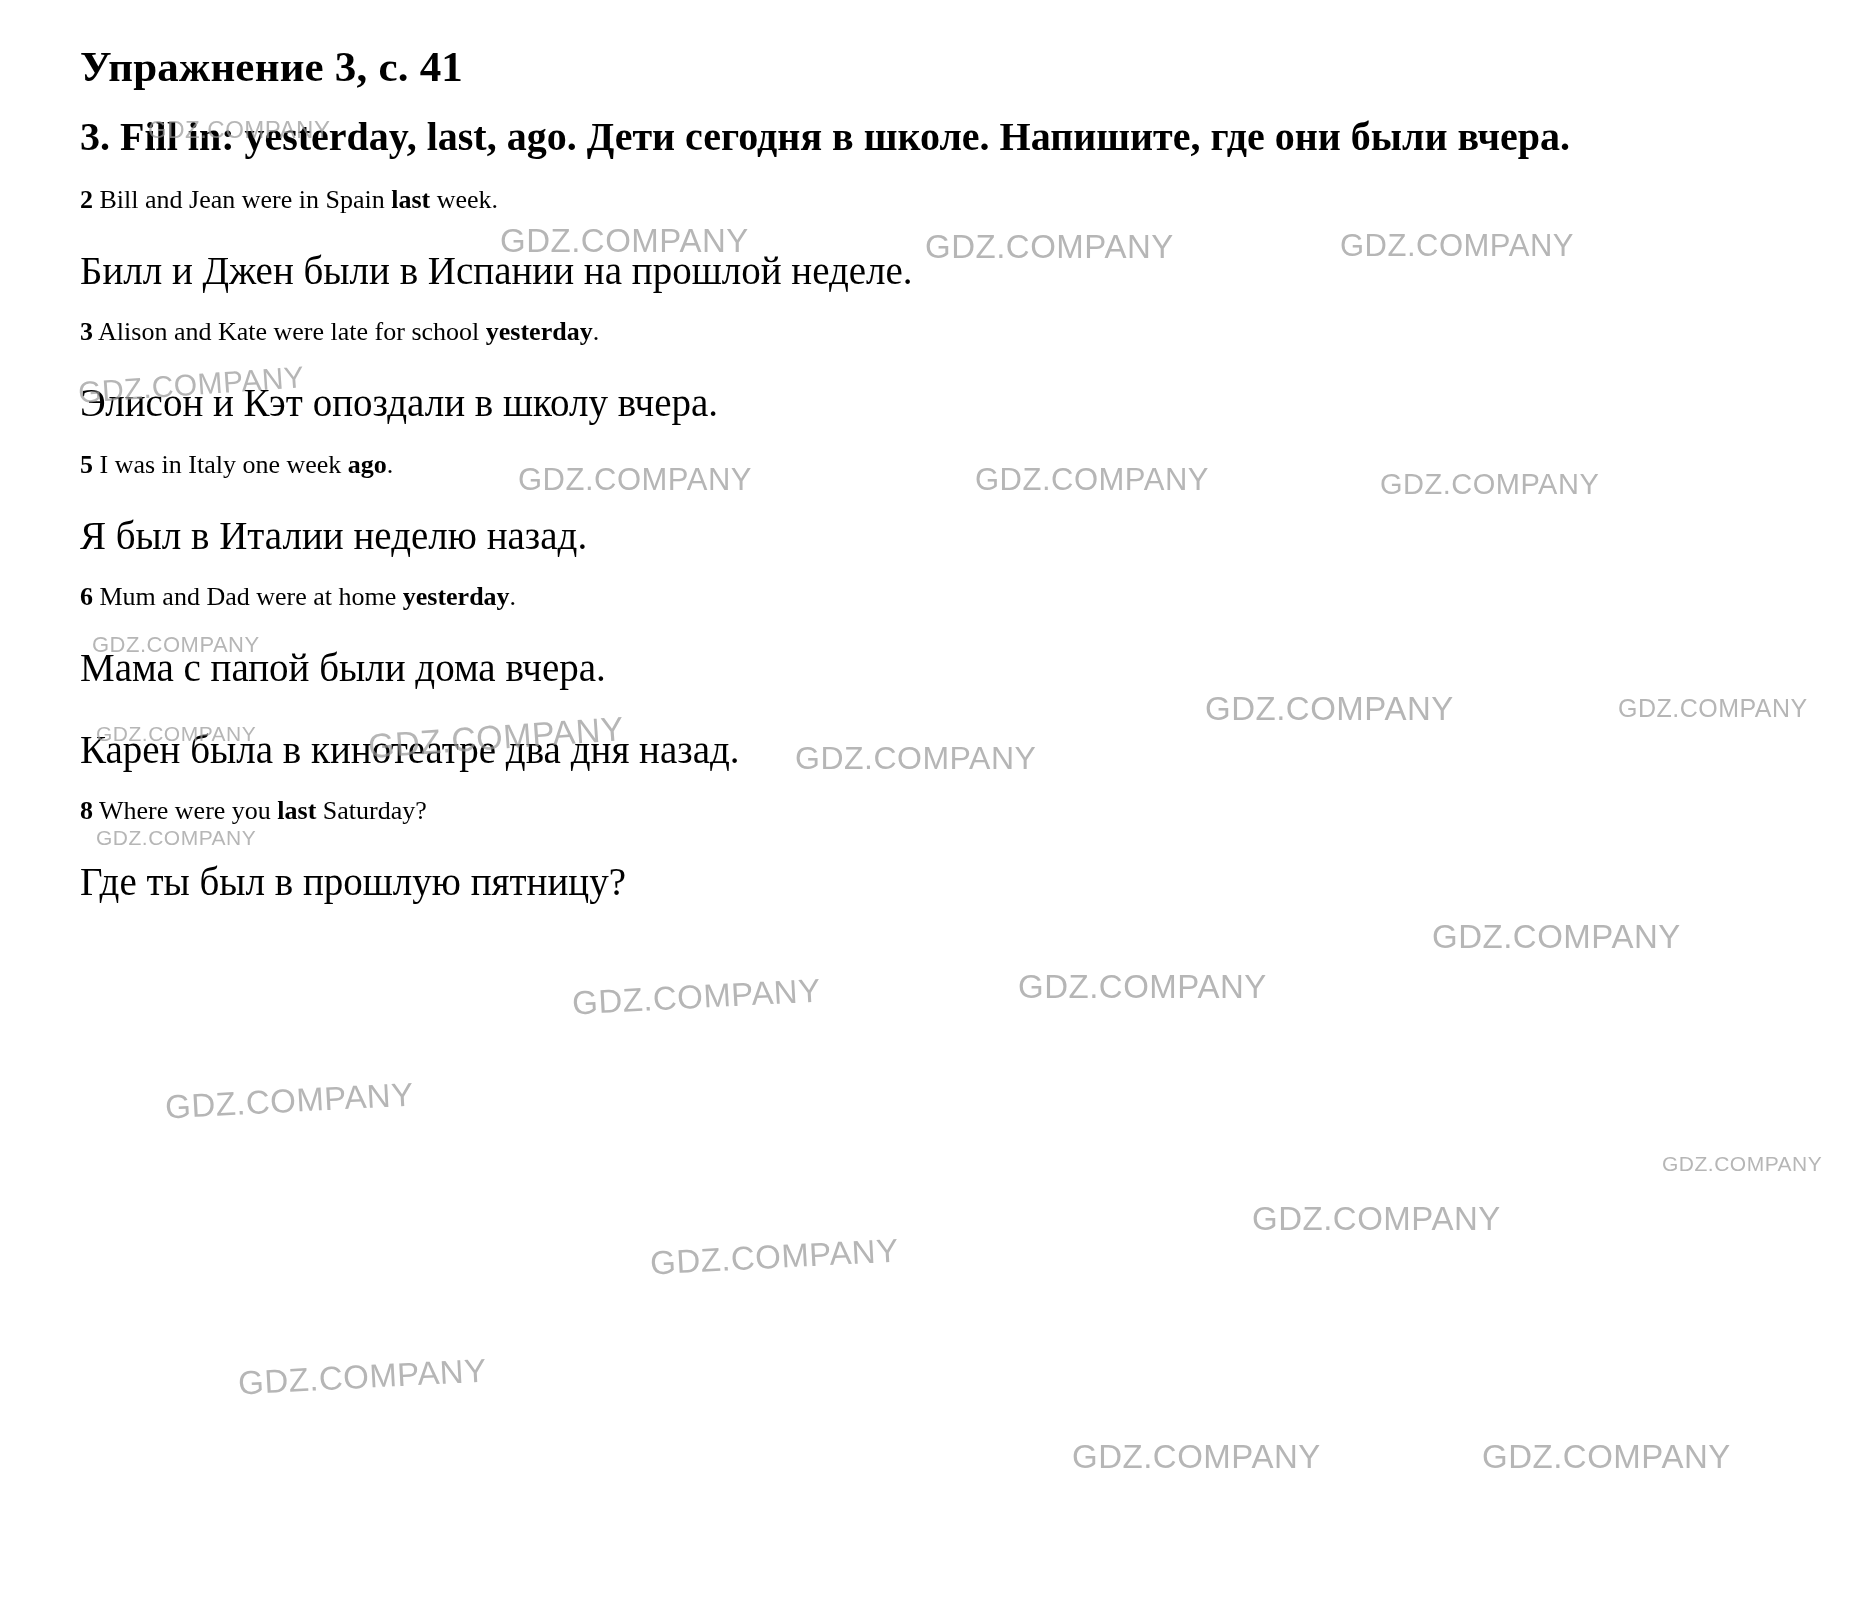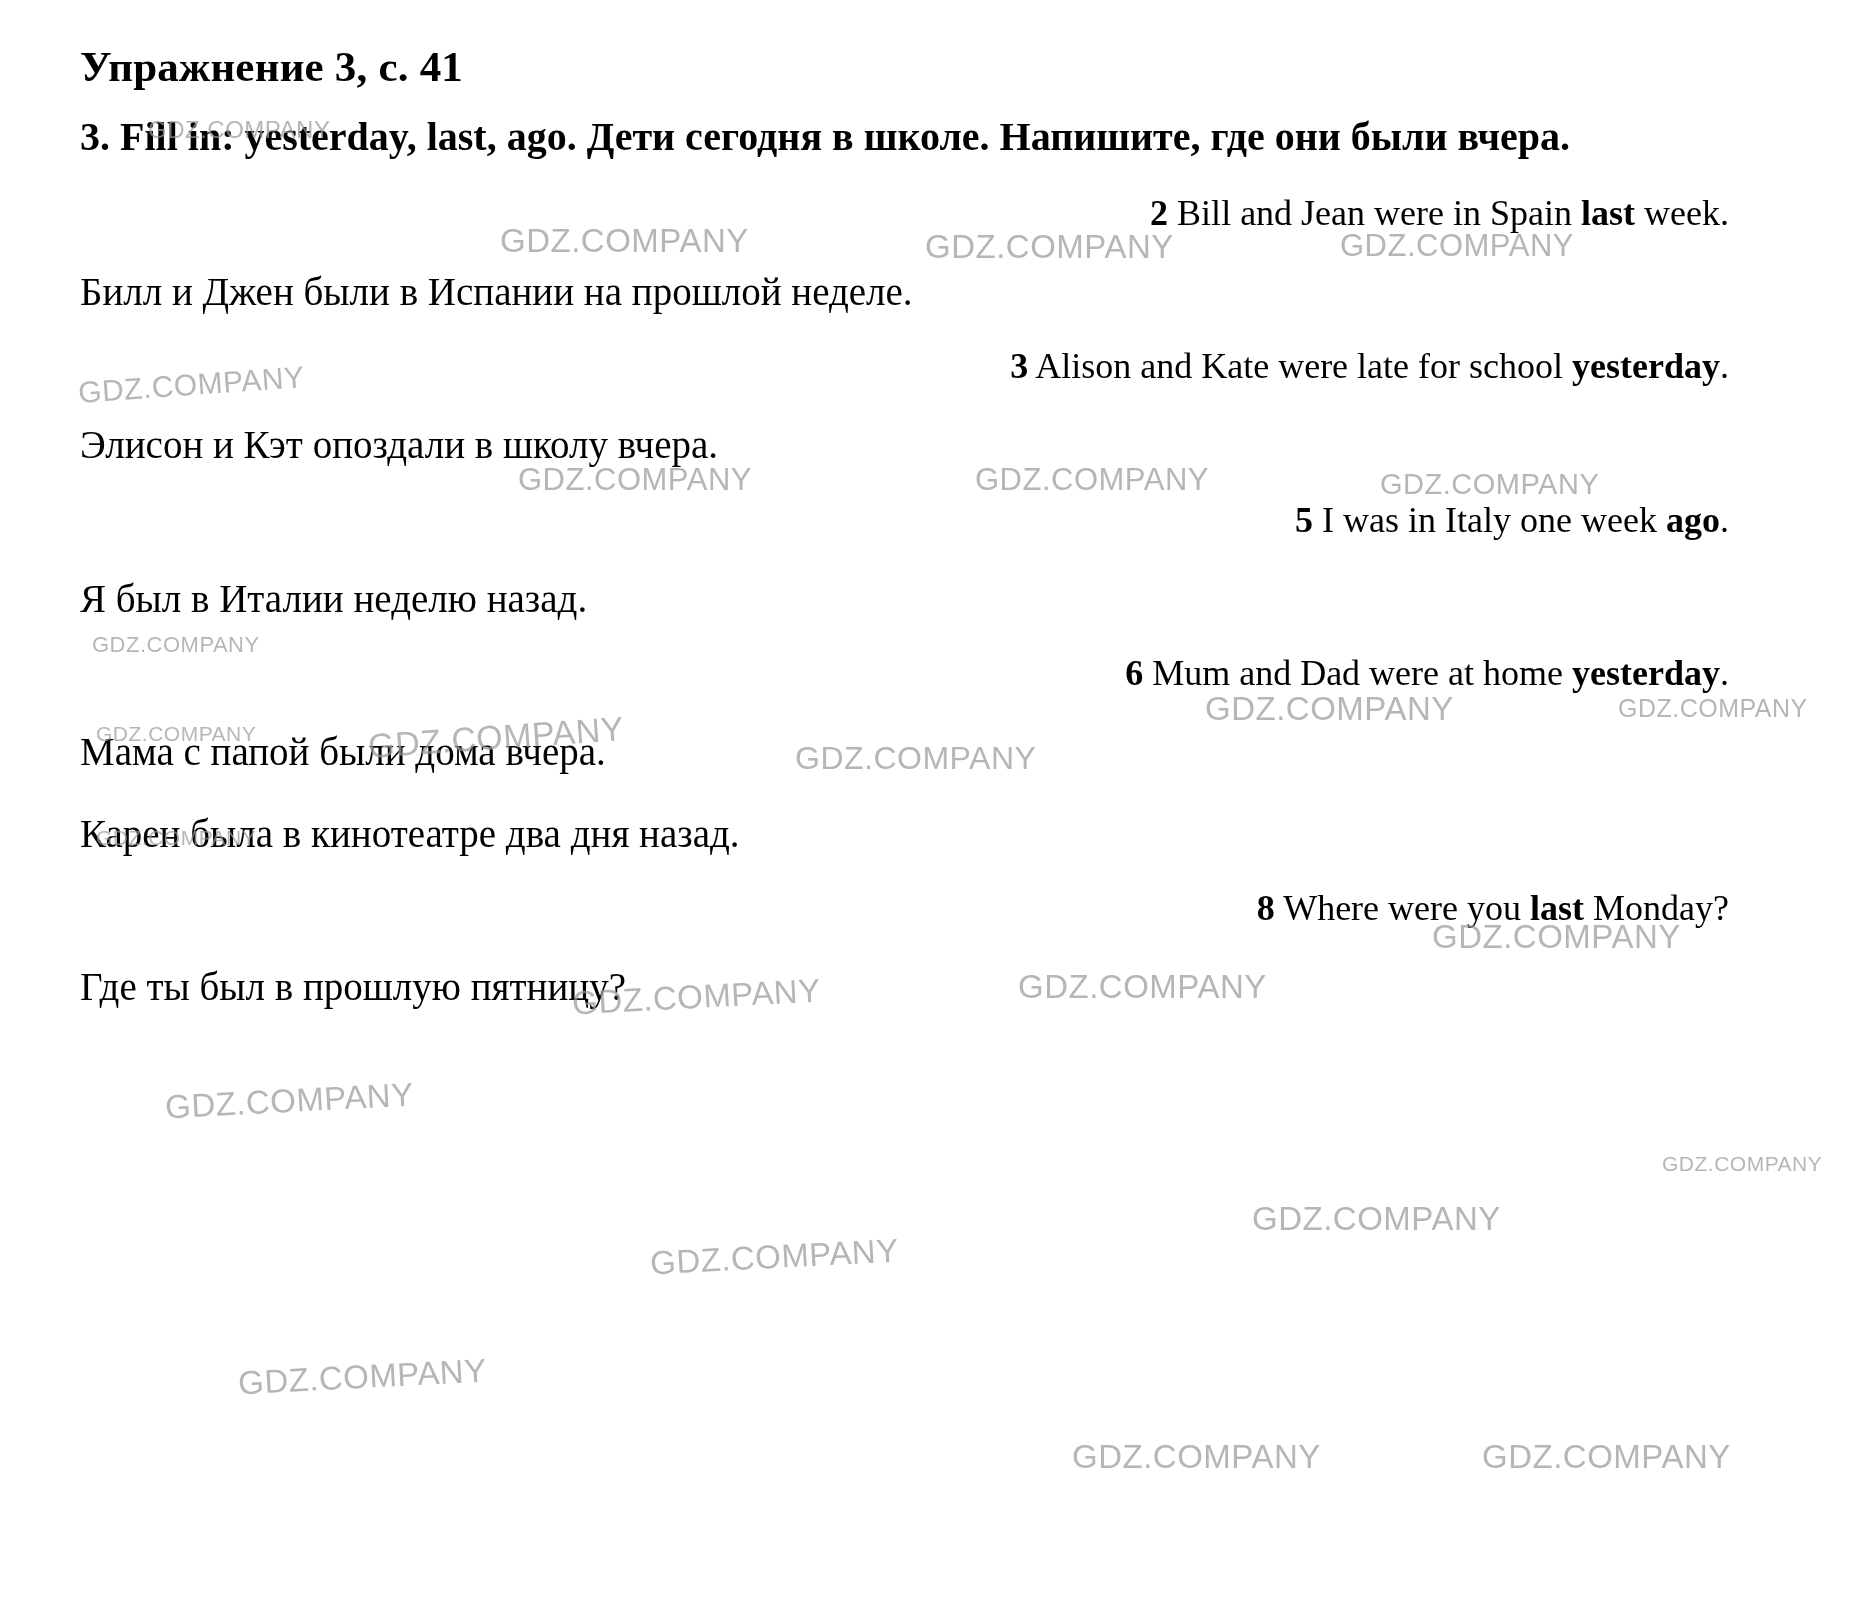--- a/index.html
+++ b/index.html
@@ -36,24 +36,23 @@
   .task {
     font-weight: bold;
     font-size: 40px;
     line-height: 1.55;
     margin: 12px 0 10px 0;
   }
   .item {
     margin: 0 0 4px 0;
   }
   .en {
-    font-size: 36px;
+    font-size: 26px;
     line-height: 1.5;
-    margin: 18px 0 2px 0;
-    text-align: right;
+    margin: 12px 0 2px 0;
   }
   .en .num {
     font-weight: bold;
   }
   .en b {
     font-weight: bold;
   }
   .ru {
     font-size: 39px;
     line-height: 1.5;
@@ -99,21 +98,21 @@
     <div class="item">
       <p class="en"><span class="num">6</span> <span>Mum and Dad were at home </span><b>yesterday</b><span>.</span></p>
       <p class="ru">Мама с папой были дома вчера.</p>
     </div>
 
     <div class="item">
       <p class="ru">Карен была в кинотеатре два дня назад.</p>
     </div>
 
     <div class="item">
-      <p class="en"><span class="num">8</span> <span>Where were you </span><b>last</b><span> Monday?</span></p>
+      <p class="en"><span class="num">8</span> <span>Where were you </span><b>last</b><span> Saturday?</span></p>
       <p class="ru">Где ты был в прошлую пятницу?</p>
     </div>
   </div>
 
   <div id="watermark-layer">
       <span class="wm" style="left: 148px; top: 116px; font-size: 24px; transform: rotate(0deg);">GDZ.COMPANY</span>
       <span class="wm" style="left: 500px; top: 222px; font-size: 33px; transform: rotate(0deg);">GDZ.COMPANY</span>
       <span class="wm" style="left: 925px; top: 228px; font-size: 33px; transform: rotate(0deg);">GDZ.COMPANY</span>
       <span class="wm" style="left: 1340px; top: 228px; font-size: 31px; transform: rotate(0deg);">GDZ.COMPANY</span>
       <span class="wm" style="left: 78px; top: 368px; font-size: 30px; transform: rotate(-4deg);">GDZ.COMPANY</span>

